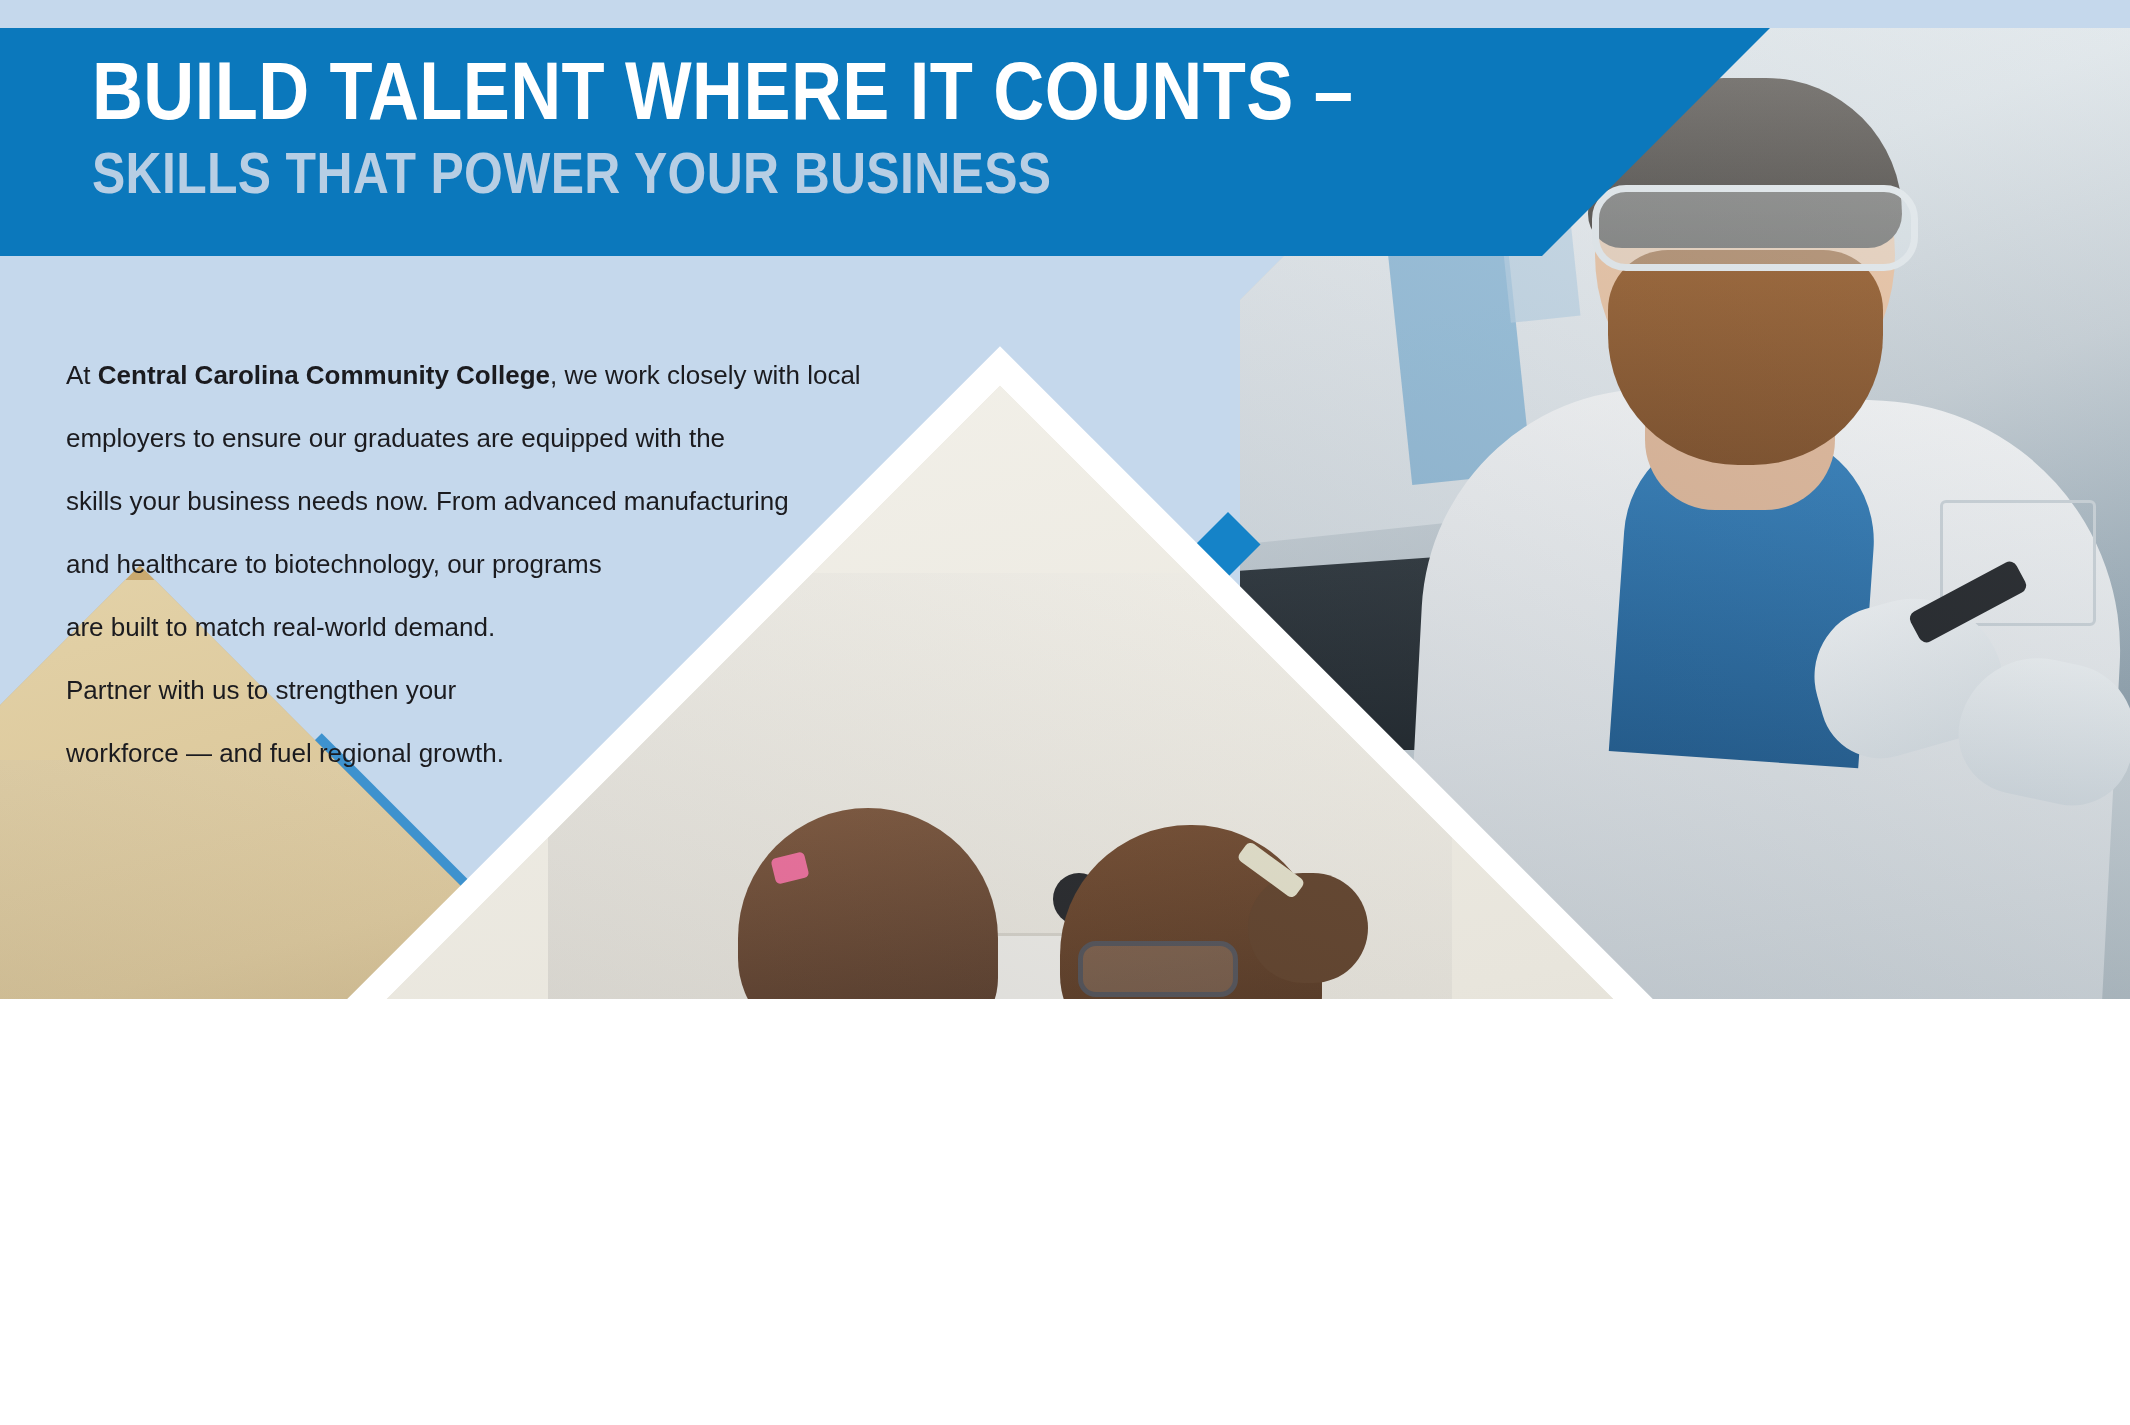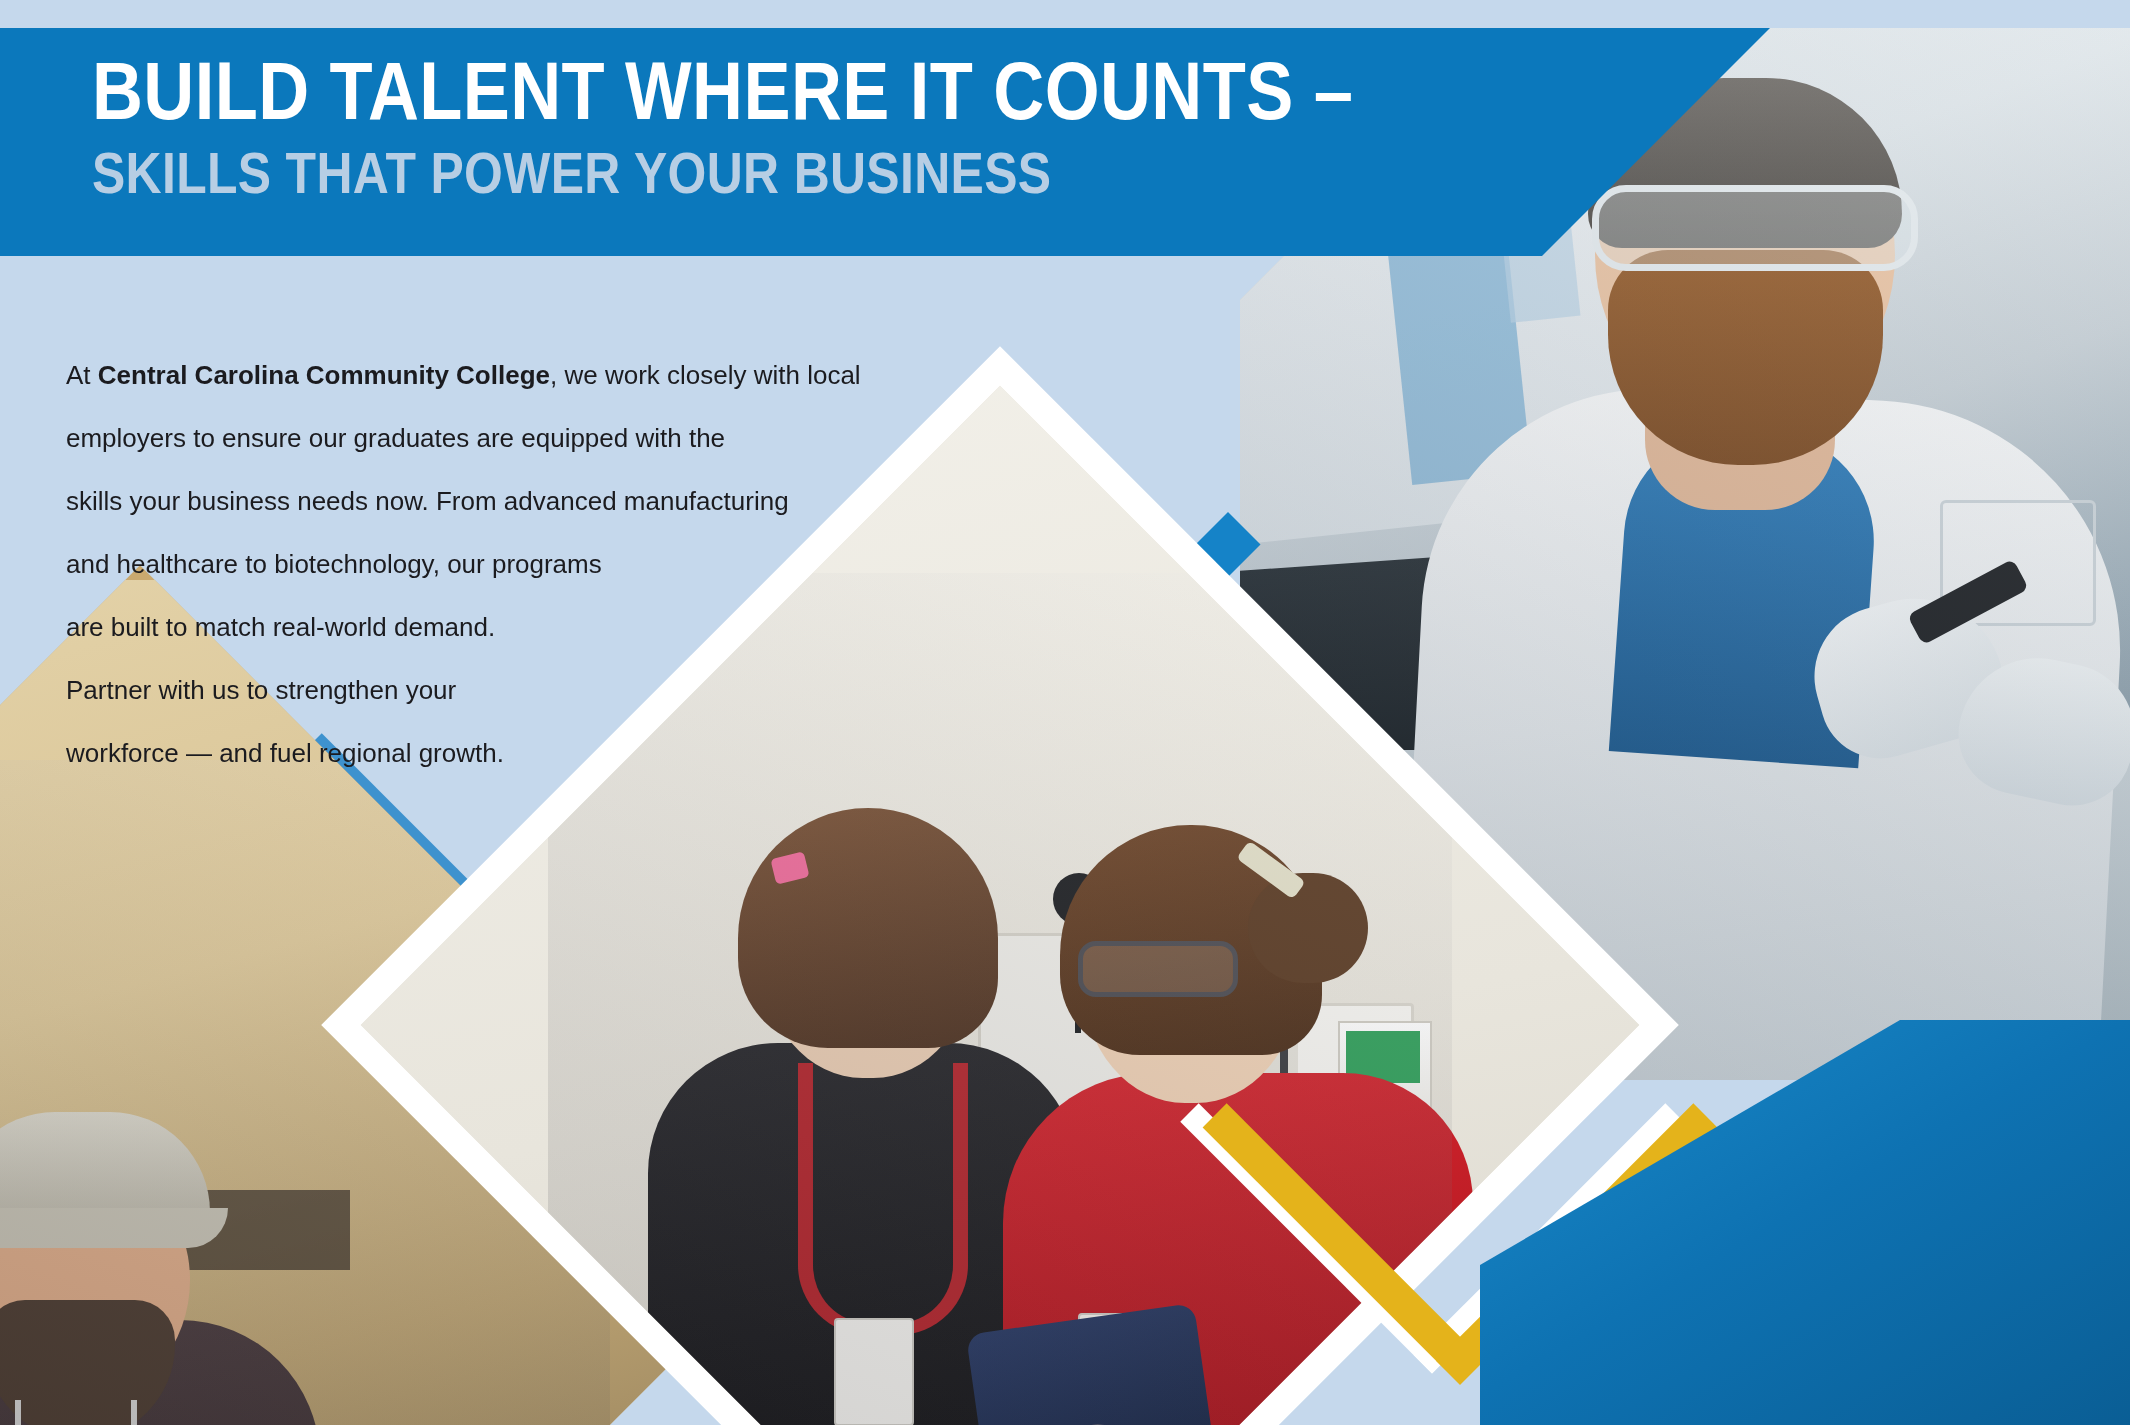--- a/index.html
+++ b/index.html
@@ -1,20 +1,20 @@
 <!DOCTYPE html>
 <html><head>
 <meta charset="utf-8">
 <style>
   html,body{margin:0;padding:0;background:#fff;}
   body{font-family:"Liberation Sans",sans-serif;}
 
   #poster{
     position:relative;
-    width:2130px;height:1425px;
+    width:2130px;height:999px;
     overflow:hidden;
     background:#C5D8EC;
   }
 
   
   #header-bar{
     position:absolute;left:0;top:28px;
     width:1770px;height:228px;
     background:#0B78BC;
     

